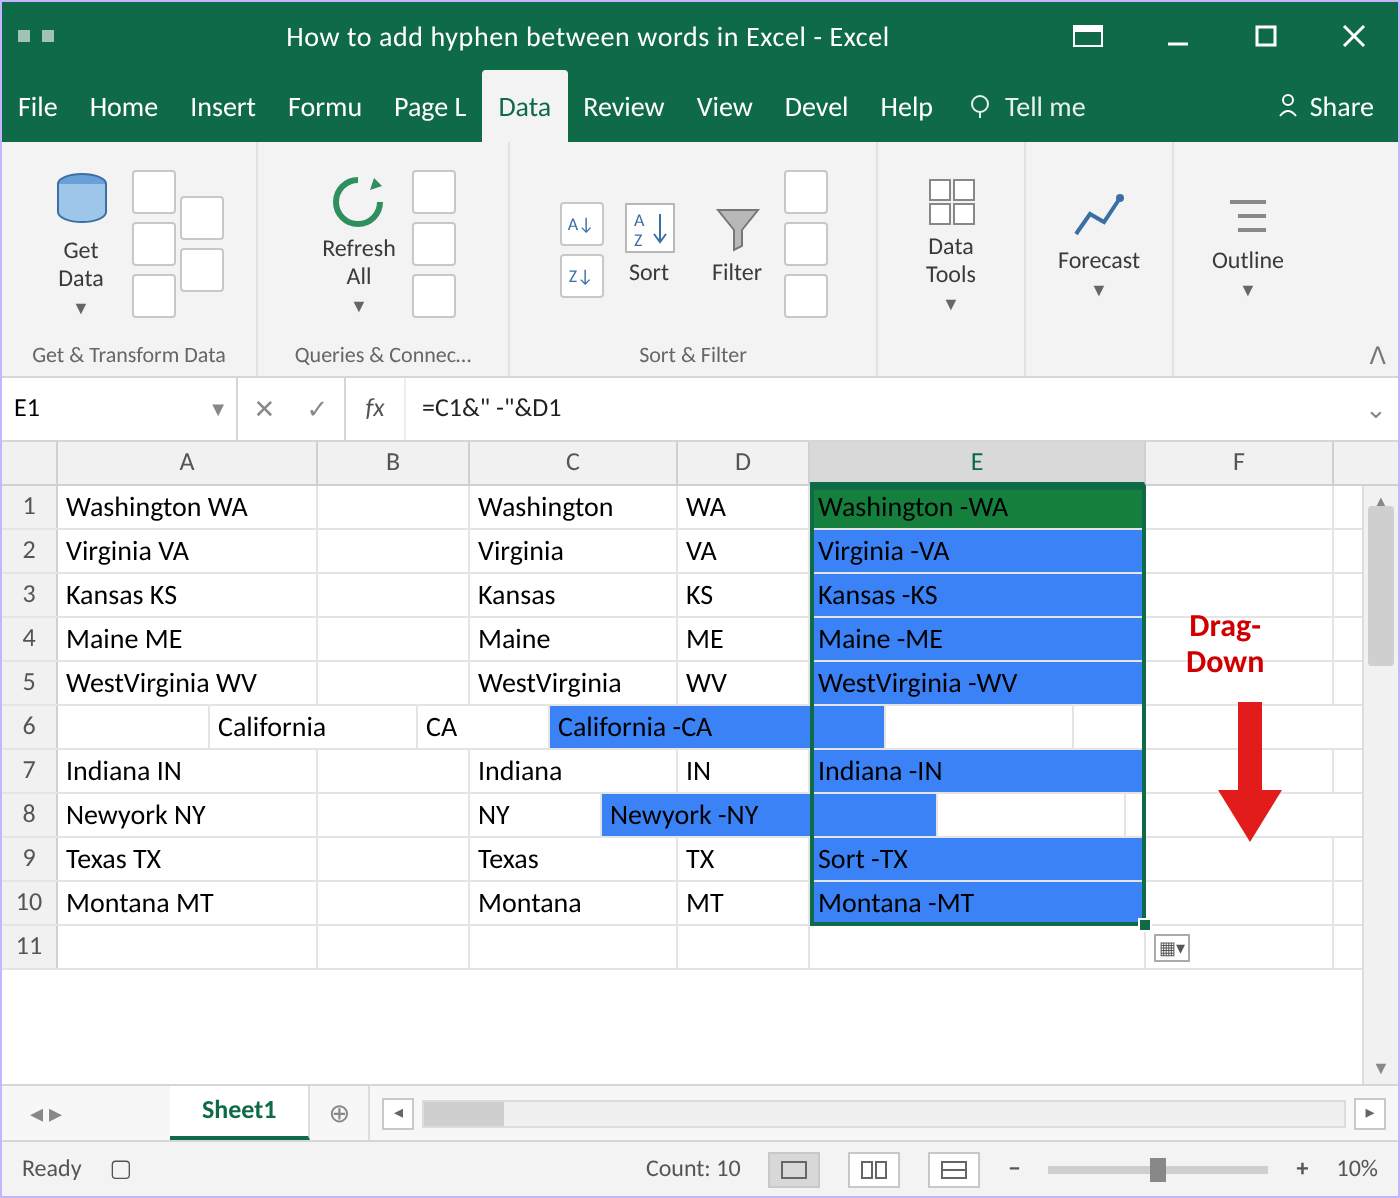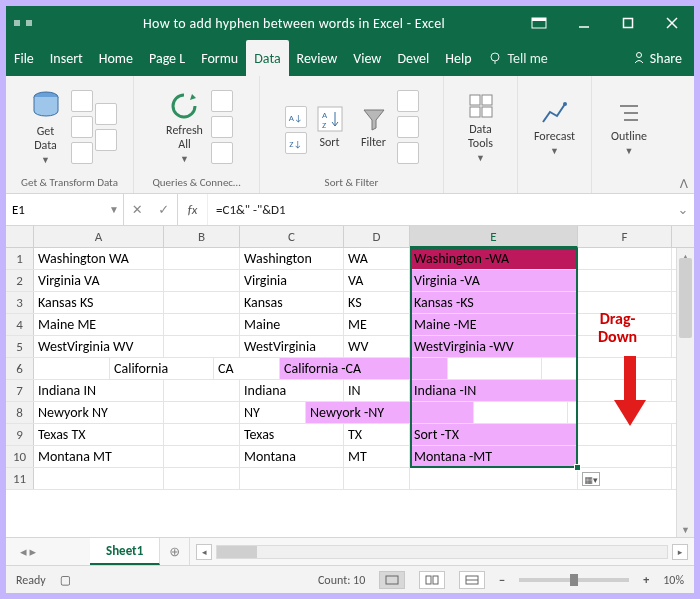--- a/index.html
+++ b/index.html
@@ -1,17 +1,17 @@
 <!DOCTYPE html>
 <html><head>
 <meta charset="utf-8">
 <style>
   * { box-sizing: border-box; margin: 0; padding: 0; font-family: "Segoe UI", Calibri, Arial, sans-serif; }
   html, body { width: 700px; height: 599px; overflow: hidden; background: #fff; }
-  .app { width: 700px; height: 599px; display: flex; flex-direction: column; background: #fff; border: 6px solid #c4b5fd; }
+  .app { width: 700px; height: 599px; display: flex; flex-direction: column; background: #fff; border: 1px solid #c4b5fd; }
   
   .titlebar { height: 34px; background: #0f6b47; color: #fff; display: flex; align-items: center; }
   .titlebar .left { width: 60px; display: flex; gap: 6px; padding-left: 8px; }
   .titlebar .left .dot { width: 6px; height: 6px; background: #fff; opacity: .6; }
   .titlebar .title { flex: 1; text-align: center; font-size: 14px; letter-spacing: .3px; white-space: nowrap; }
   .titlebar .winbtns { display: flex; }
   .titlebar .winbtns div { width: 44px; height: 34px; display: flex; align-items: center; justify-content: center; }
   .titlebar .winbtns svg { stroke: #fff; fill: none; }
   .titlebar .rib-opts { width: 34px; display:flex; align-items:center; justify-content:center; margin-right:6px;}
   
@@ -44,22 +44,22 @@
   .gridwrap { flex:1; display:flex; flex-direction:column; overflow:hidden; position:relative; }
   .colhdrs { display:flex; height:22px; background:#f1f1f1; border-bottom:1px solid #d0d0d0; font-size:13px; color:#555; position:relative; }
   .corner { width:28px; border-right:1px solid #d0d0d0; background:#f1f1f1; }
   .ch { border-right:1px solid #d0d0d0; display:flex; align-items:center; justify-content:center; }
   .ch.sel { background:#d9d9d9; color:#0f6b47; border-bottom:2px solid #0f6b47; margin-bottom:-1px;}
   .rows { flex:1; overflow:hidden; position:relative; }
   .row { display:flex; height:22px; border-bottom:1px solid #e4e4e4; font-size:14px; }
   .rh { width:28px; background:#f1f1f1; border-right:1px solid #d0d0d0; display:flex; align-items:center; justify-content:center; font-size:13px; color:#555; }
   .cell { border-right:1px solid #e4e4e4; padding: 0 4px; display:flex; align-items:center; overflow:hidden; white-space:nowrap; }
   .colA { width:130px; } .colB { width:76px; } .colC { width:104px; } .colD { width:66px; } .colE { width:168px; } .colF { width:94px; }
-  .cell.selblock { background:#f0abfc; }
-  .cell.selblock.first { background:#be185d; }
+  .cell.selblock { background:#3b82f6; }
+  .cell.selblock.first { background:#15803d; }
   .vscroll { position:absolute; right:0; top:22px; bottom:0; width:18px; background:#f1f1f1; border-left:1px solid #dcdcdc; }
   .vscroll .thumb { position:absolute; left:2px; right:2px; top:10px; height:80px; background:#cfcfcf; border-radius:2px; }
   .vscroll .arr { position:absolute; left:0; right:0; height:16px; display:flex; align-items:center; justify-content:center; color:#888; font-size:9px; }
   .selborder { position:absolute; border:2px solid #0f6b47; pointer-events:none; }
   .fillhandle { position:absolute; width:7px; height:7px; background:#0f6b47; border:1px solid #fff; }
   .autofillpop { position:absolute; width:18px; height:14px; border:1px solid #aaa; background:#fff; font-size:9px; display:flex; align-items:center; justify-content:center; color:#555;}
   
   .annot { position:absolute; color:#d10000; font-weight:bold; font-size:16px; text-align:center; line-height:1.1; }
   .arrowdn { position:absolute; }
   
@@ -112,24 +112,24 @@
           <svg width="12" height="12">
             <line x1="1" y1="1" x2="11" y2="11" stroke-width="1.5"></line>
             <line x1="11" y1="1" x2="1" y2="11" stroke-width="1.5"></line>
           </svg>
         </div>
     </div>
   </div>
 
   <div class="menubar">
     <div class="tab">File</div>
+    <div class="tab">Home</div>
     <div class="tab">Insert</div>
-    <div class="tab">Home</div>
+    <div class="tab">Formu</div>
     <div class="tab">Page L</div>
-    <div class="tab">Formu</div>
     <div class="tab active">Data</div>
     <div class="tab">Review</div>
     <div class="tab">View</div>
     <div class="tab">Devel</div>
     <div class="tab">Help</div>
     <div class="bulb">
       <svg width="14" height="14">
           <circle cx="7" cy="6" r="4" stroke="#fff" fill="none"></circle>
           <line x1="7" y1="10" x2="7" y2="13" stroke="#fff"></line>
         </svg>

